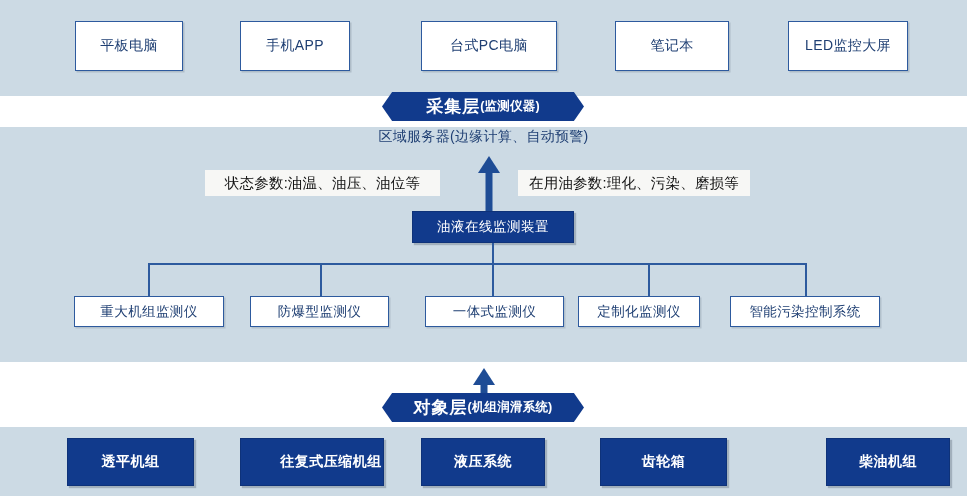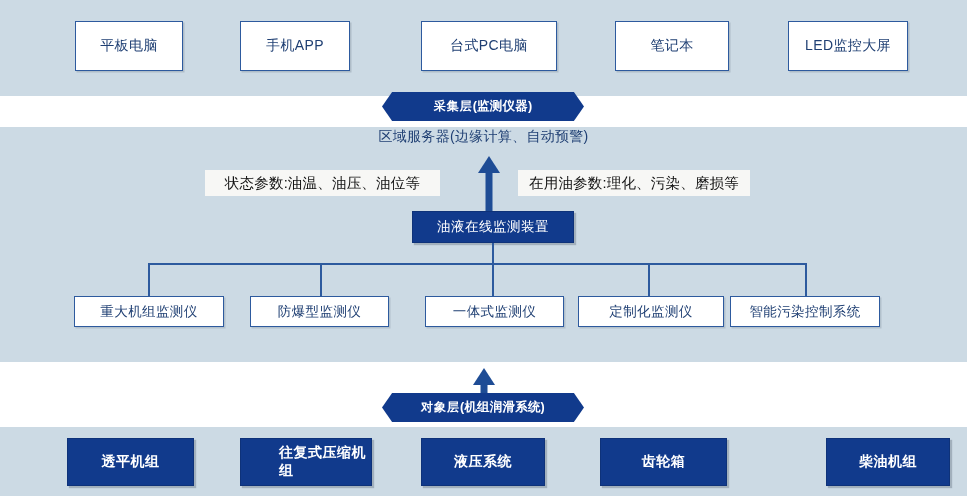--- a/index.html
+++ b/index.html
@@ -103,21 +103,21 @@
     width: 202px;
     height: 29px;
   }
   #banner-object {
     left: 382px;
     top: 393px;
     width: 202px;
     height: 29px;
   }
   .banner-main {
-    font-size: 12px;
+    font-size: 17px;
     font-weight: bold;
     letter-spacing: 1px;
     font-family: Liberation Serif, serif;
   }
   .banner-sub {
     font-size: 12.5px;
     font-weight: bold;
     letter-spacing: .2px;
   }
 
@@ -263,41 +263,41 @@
 
   <div class="wbox dev" style="left:74px;  width:150px;">
     <span>重大机组监测仪</span>
   </div>
   <div class="wbox dev" style="left:250px; width:139px;">
     <span>防爆型监测仪</span>
   </div>
   <div class="wbox dev" style="left:425px; width:139px;">
     <span>一体式监测仪</span>
   </div>
-  <div class="wbox dev" style="left:578px; width:146px;">
+  <div class="wbox dev" style="left:578px; width:122px;">
     <span>定制化监测仪</span>
   </div>
   <div class="wbox dev" style="left:730px; width:150px;">
     <span>智能污染控制系统</span>
   </div>
 
   <div class="uparrow" id="arrow-up-object">
     <div class="head"></div>
     <div class="shaft"></div>
   </div>
 
   <div class="hexbanner" id="banner-object">
     <span class="banner-main">对象层</span>
       <span class="banner-sub"> (机组润滑系统)</span>
   </div>
 
   <div class="bbox obj" style="left:67px;  width:127px;">
     <span>透平机组</span>
   </div>
-  <div class="bbox obj" style="left:240px; width:132px;padding-left:38px;">
+  <div class="bbox obj" style="left:240px; width:144px;padding-left:38px;">
     <span>往复式压缩机组</span>
   </div>
   <div class="bbox obj" style="left:421px; width:124px;">
     <span>液压系统</span>
   </div>
   <div class="bbox obj" style="left:600px; width:127px;">
     <span>齿轮箱</span>
   </div>
   <div class="bbox obj" style="left:826px; width:124px;">
     <span>柴油机组</span>

